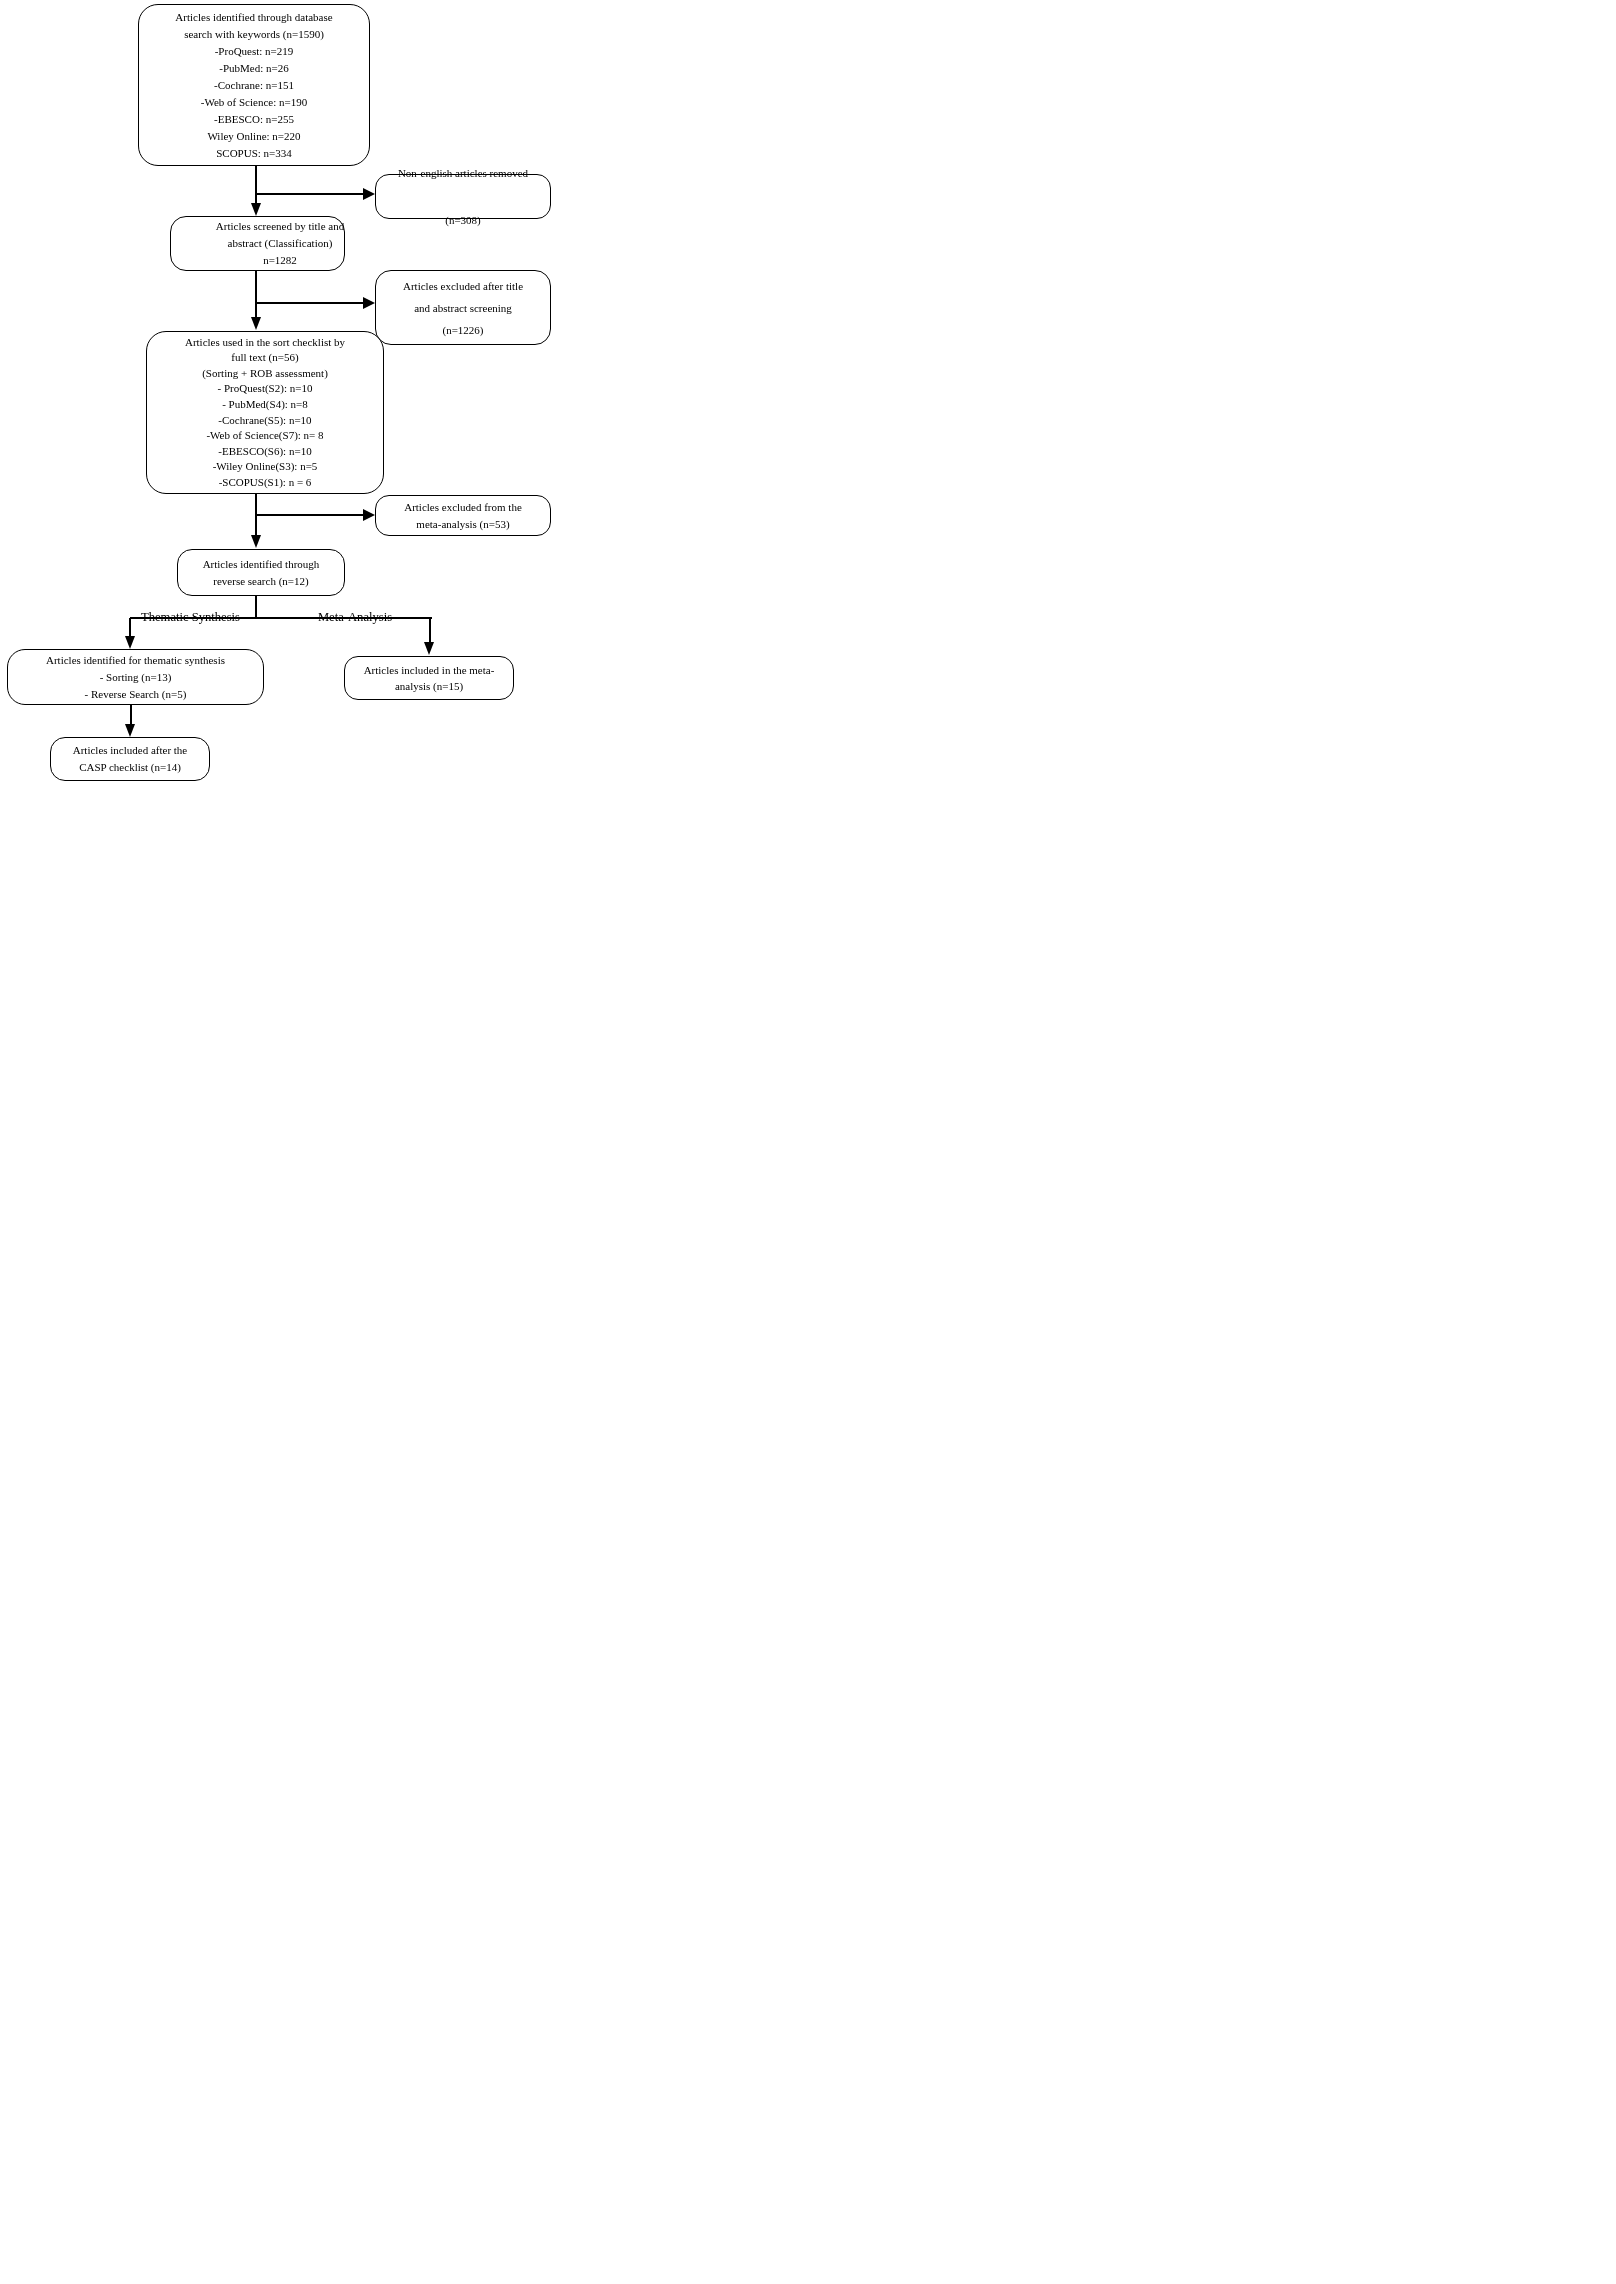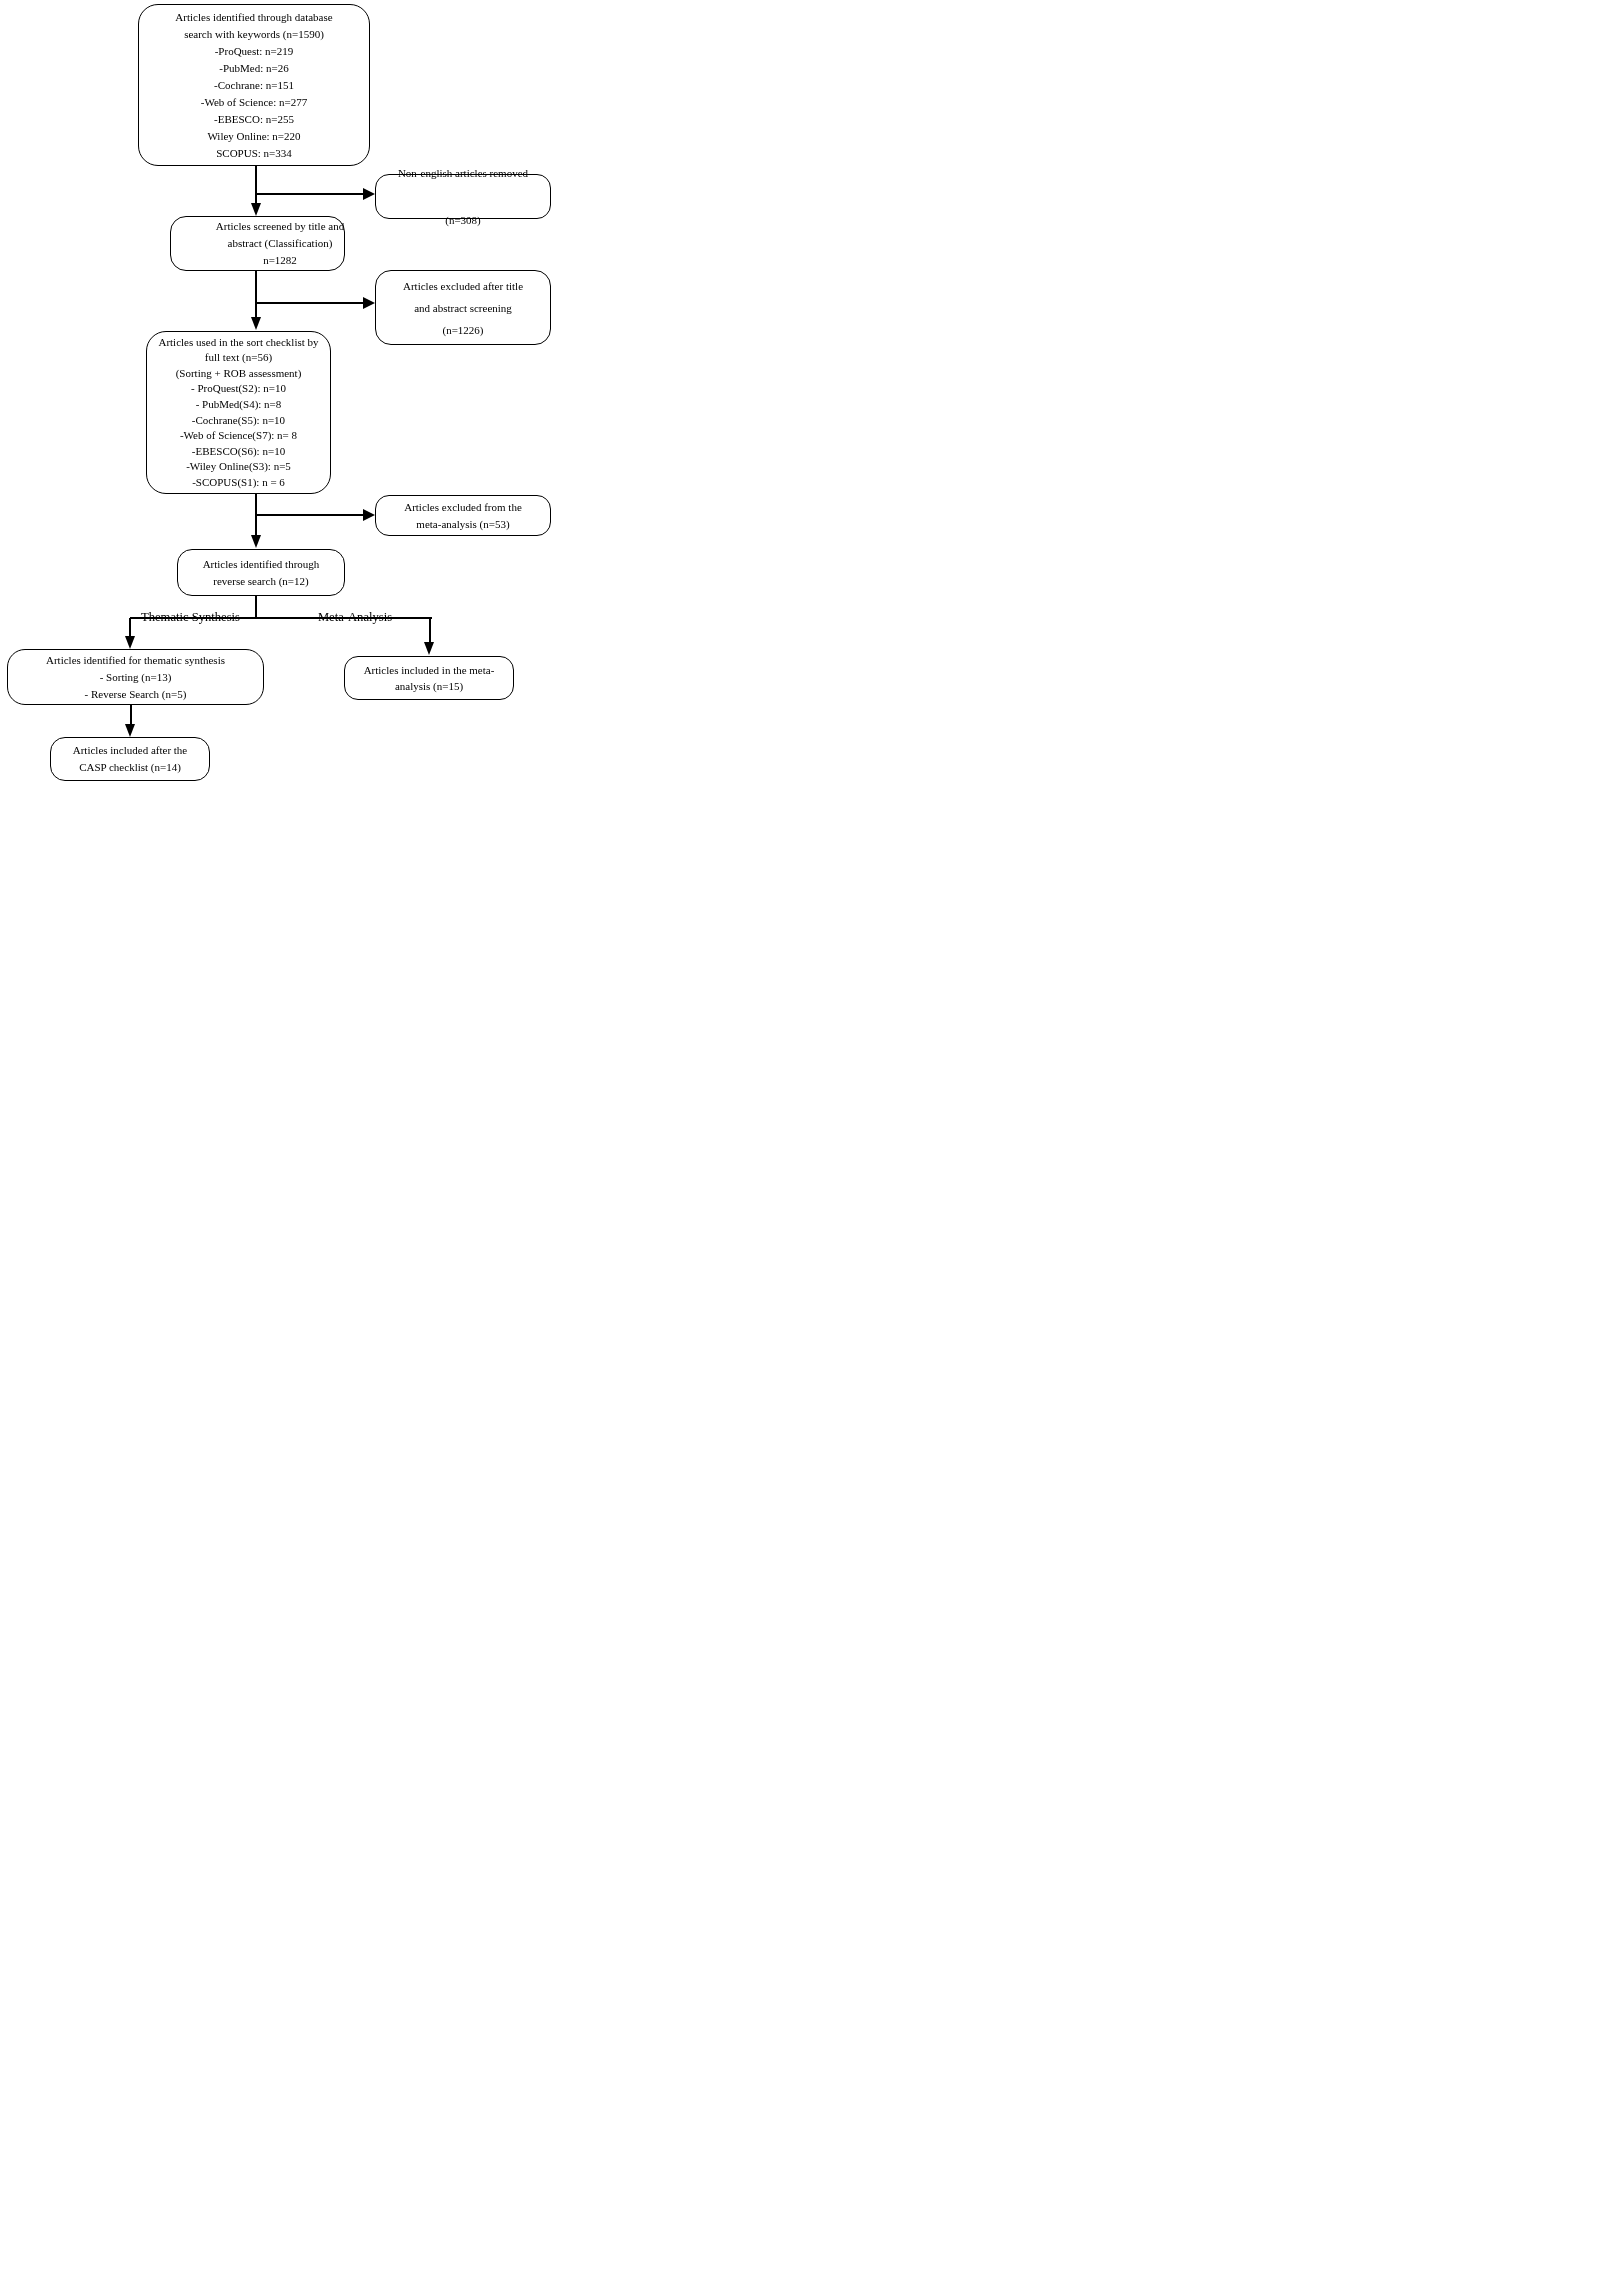--- a/index.html
+++ b/index.html
@@ -46,21 +46,21 @@
     font-size: 12.6px;
     white-space: nowrap;
     z-index: 3;
     text-align: center;
   }
   
   .n-top        { left: 138px;  top: 4px;    width: 232px; height: 162px; border-radius: 20px; }
   .n-noneng     { left: 375px;  top: 174px;  width: 176px; height: 45px;  border-radius: 14px; line-height: 18px; gap: 29px; }
   .n-screened   { left: 170px;  top: 216px;  width: 175px; height: 55px; border-radius: 16px; padding-left: 45px; }
   .n-excl-title { left: 375px;  top: 270px;  width: 176px; height: 75px; border-radius: 16px; line-height: 22px; }
-  .n-sort       { left: 146px;  top: 331px;  width: 185px; height: 163px; border-radius: 20px; line-height: 15.6px; }
+  .n-sort       { left: 146px;  top: 331px;  width: 238px; height: 163px; border-radius: 20px; line-height: 15.6px; }
   .n-excl-meta  { left: 375px;  top: 495px;  width: 176px; height: 41px;  border-radius: 14px; }
   .n-reverse    { left: 177px;  top: 549px; width: 168px; height: 47px;  border-radius: 15px; align-items: center; }
   .n-thematic   { left: 7px;   top: 649px; width: 257px; height: 56px; border-radius: 18px; }
   .n-meta-inc   { left: 344px;  top: 656px; width: 170px; height: 44px;  border-radius: 14px; line-height: 16px; }
   .n-casp       { left: 50px;  top: 737px; width: 160px; height: 44px;  border-radius: 15px; }
 </style>
 </head>
 <body>
 
 <div class="canvas">
@@ -97,21 +97,21 @@
 
   <div class="branch-label" style="left:135px; top:610px; width:111px;">Thematic Synthesis</div>
   <div class="branch-label" style="left:312px; top:610px; width:86px;">Meta-Analysis</div>
 
   <div class="node n-top">
     <div class="line">Articles identified through database</div>
     <div class="line">search with keywords (n=1590)</div>
     <div class="line">-ProQuest: n=219</div>
     <div class="line">-PubMed: n=26</div>
     <div class="line">-Cochrane: n=151</div>
-    <div class="line">-Web of Science: n=277</div>
+    <div class="line">-Web of Science: n=190</div>
     <div class="line">-EBESCO: n=255</div>
     <div class="line">Wiley Online: n=220</div>
     <div class="line">SCOPUS: n=334</div>
   </div>
 
   <div class="node n-noneng">
     <div class="line">Non-english articles removed</div>
     <div class="line">(n=308)</div>
   </div>
 

